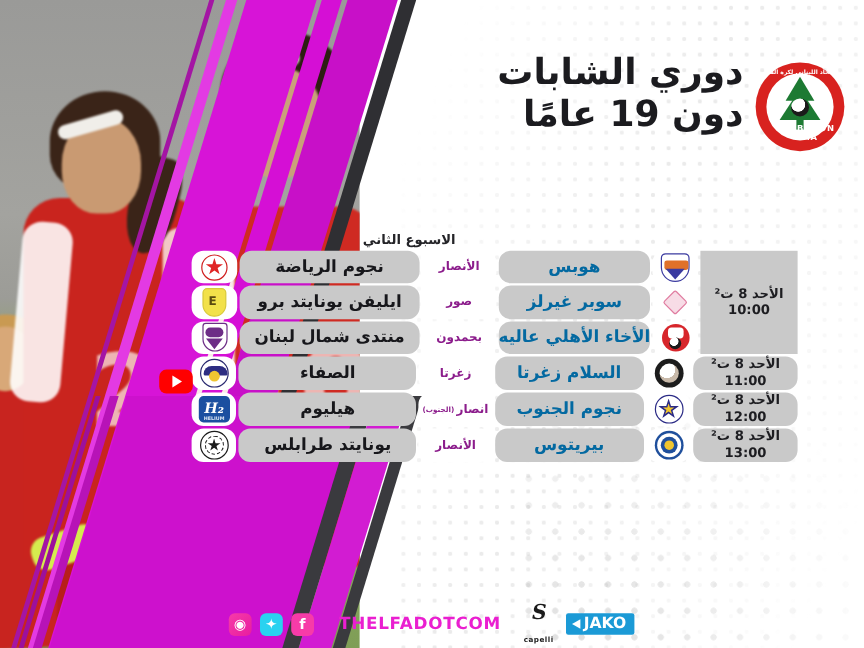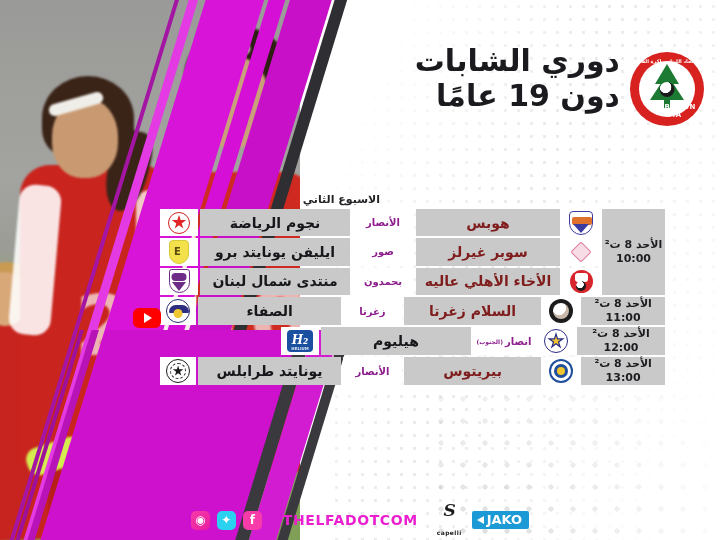--- a/index.html
+++ b/index.html
@@ -123,25 +123,25 @@
     white-space:nowrap;
   }
 
   
   .table {
     position:absolute; left:160px; top:209px; width:505px;
     direction:rtl; display:flex; flex-direction:column; gap:2px;
     z-index:6;
   }
   .row { display:flex; align-items:stretch; height:28px; gap:2px; }
-  .cell { background:#c9c9c9; display:flex; align-items:center; justify-content:center; }
+  .cell { background:#c9c9c9; display:flex; align-items:center; justify-content:center;border-radius:10px; }
 
   .c-time   { width:88px; color:#1d1d21; font-size:11px; font-weight:700; line-height:1.2; text-align:center; flex-direction:column; }
   .c-badge2 { width:38px; background:#ffffff; }
-  .c-team2  { width:144px; color:#7f1d1d; font-size:14px; font-weight:700; white-space:nowrap; }
+  .c-team2  { width:126px; color:#0369a1; font-size:14px; font-weight:700; white-space:nowrap; }
   .c-venue  { width:62px; background:#ffffff; color:#8c1d8c; font-size:10px; font-weight:700; }
   .c-venue .sub { font-size:6px; margin-right:2px; }
   .c-team1  { width:150px; color:#17171b; font-size:14px; font-weight:700; white-space:nowrap; }
   .c-badge1 { width:38px; background:#ffffff; }
 
   .timegroup { display:flex; flex-direction:column; gap:2px; width:88px; }
   .tg-cell { background:#c9c9c9; color:#1d1d21; font-size:11px; font-weight:700; line-height:1.25;
              display:flex; flex-direction:column; align-items:center; justify-content:center; text-align:center; }
   .tg-3 { height:86px; }
   .tg-1 { height:28px; }
@@ -393,20 +393,21 @@
       <div class="cell c-time tg-cell tg-1">
         <span>الأحد 8 ت²</span>
         <span>12:00</span>
       </div>
       <div class="cell c-badge2">
         <div class="badge b-nojoum">
             <span class="s"></span>
             <span class="y"></span>
           </div>
       </div>
+      <div class="cell c-team2">نجوم الجنوب</div>
       <div class="cell c-venue">
         <span>انصار</span>
           <span class="sub">(الجنوب)</span>
       </div>
       <div class="cell c-team1">هيليوم</div>
       <div class="cell c-badge1">
         <div class="badge b-he">
             <span>H₂</span>
             <small>HELIUM</small>
           </div>

